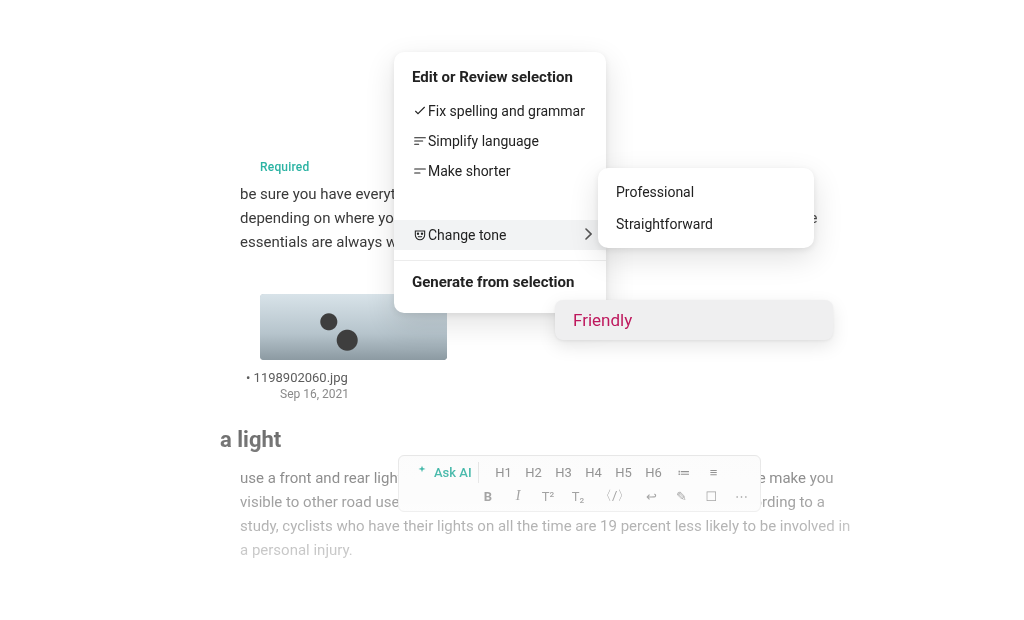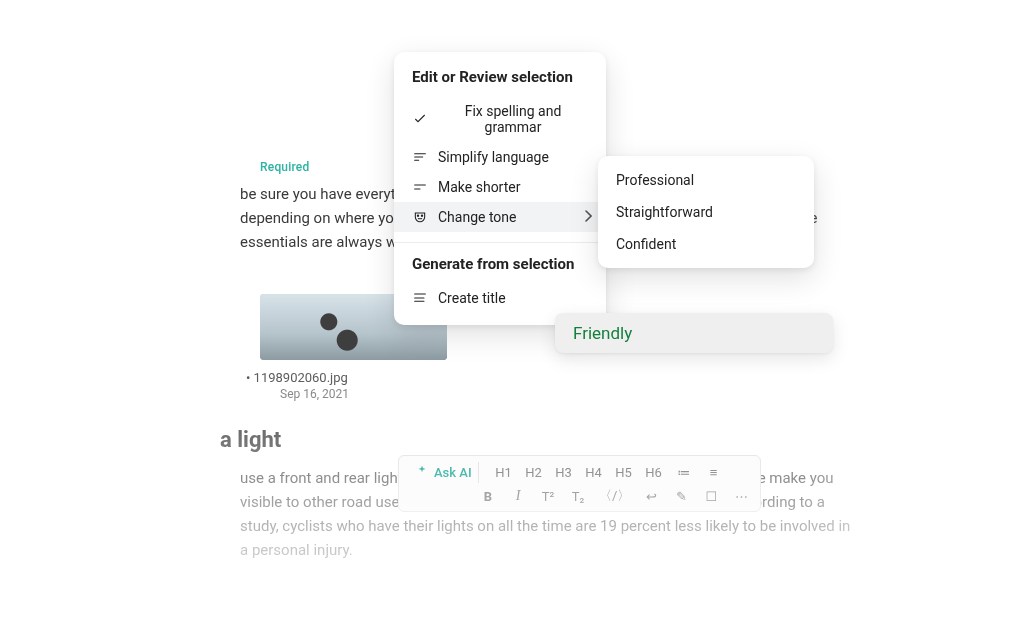--- a/index.html
+++ b/index.html
@@ -69,44 +69,44 @@
   
   .popover {
     position: absolute; left: 394px; top: 52px; width: 212px;
     background: #ffffff; border-radius: 10px;
     box-shadow: 0 10px 30px rgba(0,0,0,.12), 0 2px 6px rgba(0,0,0,.08);
     z-index: 20; padding: 14px 0 12px 0;
     font-size: 14px; color: #222;
   }
   .pop-heading { font-weight: 700; font-size: 15px; padding: 2px 18px 10px 18px; }
   .pop-item {
-    display: flex; align-items: center; gap: 10px;
-    padding: 7px 18px; cursor: pointer; position: relative; text-align: center;
-  }
-  .pop-item:hover, .pop-item.hover { background: #f2f3f4; }
+    display: flex; align-items: center; 
+    padding: 7px 18px; cursor: pointer; position: relative;
+  }
+  .pop-item:hover, .pop-item.hover { background: #f2f3f4; margin-top: 34px; }
   .pop-item .chev { position: absolute; right: 14px; top: 50%; transform: translateY(-50%); color: #6b6b6b; }
   .pop-sep { height: 1px; background: #ececec; margin: 10px 0; }
   .pop-icon { width: 16px; height: 16px; display: inline-flex; align-items: center; justify-content: center; flex: 0 0 16px; }
   .pop-icon svg { width: 16px; height: 16px; stroke: #222; stroke-width: 1.6; fill: none; }
 
   
   .submenu {
-    position: absolute; left: 598px; top: 156px; width: 216px;
+    position: absolute; left: 598px; top: 168px; width: 216px;
     background: #ffffff; border-radius: 10px;
     box-shadow: 0 10px 30px rgba(0,0,0,.12), 0 2px 6px rgba(0,0,0,.08);
     z-index: 22; padding: 8px 0; font-size: 14px; color: #222;
   }
   .sub-item { padding: 8px 18px; cursor: pointer; }
 
   
   .highlight-pill {
-    position: absolute; left: 555px; top: 313px; width: 278px;
+    position: absolute; left: 555px; top: 300px; width: 278px;
     background: #efeff0; border-radius: 8px;
     box-shadow: 0 6px 18px rgba(0,0,0,.10), 0 1px 3px rgba(0,0,0,.06);
-    z-index: 25; padding: 10px 18px; font-size: 17px; color: #15803d;
+    z-index: 25; padding: 10px 18px; font-size: 17px; color: #be185d;
   }
 
   
   .lines path, .lines line { stroke:#222; stroke-width:1.6; stroke-linecap:round; }
 </style>
 </head>
 <body>
 
 <div class="bg-layer">
   <div class="required-label">Required</div>
@@ -202,37 +202,26 @@
       <svg width="8" height="12" viewBox="0 0 8 12">
           <path d="M2 1l5 5-5 5" stroke="#555" stroke-width="1.6" fill="none" stroke-linecap="round"></path>
         </svg>
     </span>
   </div>
 
   <div class="pop-sep"></div>
 
   <div class="pop-heading">Generate from selection</div>
 
-  <div class="pop-item">
-    <span class="pop-icon lines">
-      <svg viewBox="0 0 24 24">
-          <line x1="4" y1="6" x2="20" y2="6" stroke-width="2.4"></line>
-          <line x1="4" y1="12" x2="18" y2="12"></line>
-          <line x1="4" y1="17" x2="18" y2="17"></line>
-        </svg>
-    </span>
-    <span>Create title</span>
-  </div>
 
 
 </div>
 
 <div class="submenu">
   <div class="sub-item">Professional</div>
   <div class="sub-item">Straightforward</div>
-  <div class="sub-item">Confident</div>
 </div>
 
 <div class="highlight-pill">
   <span>Friendly</span>
 </div>
 
 <div class="bg-fade"></div>
 
 </body></html>

